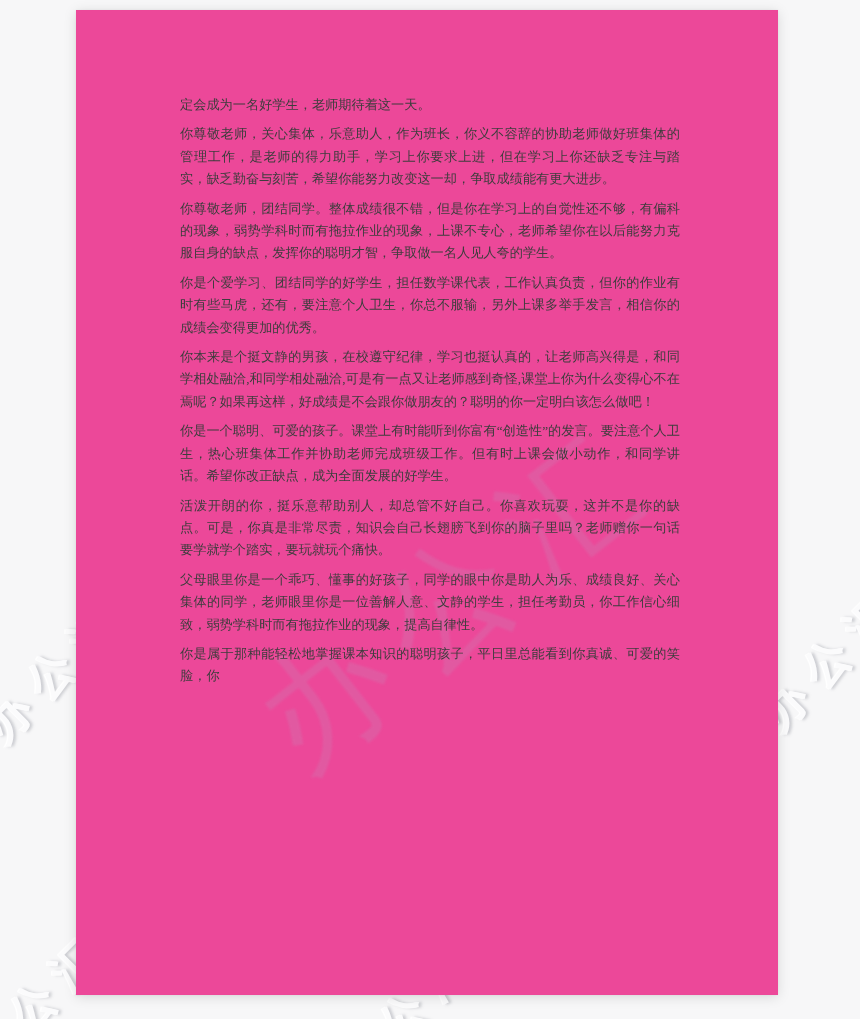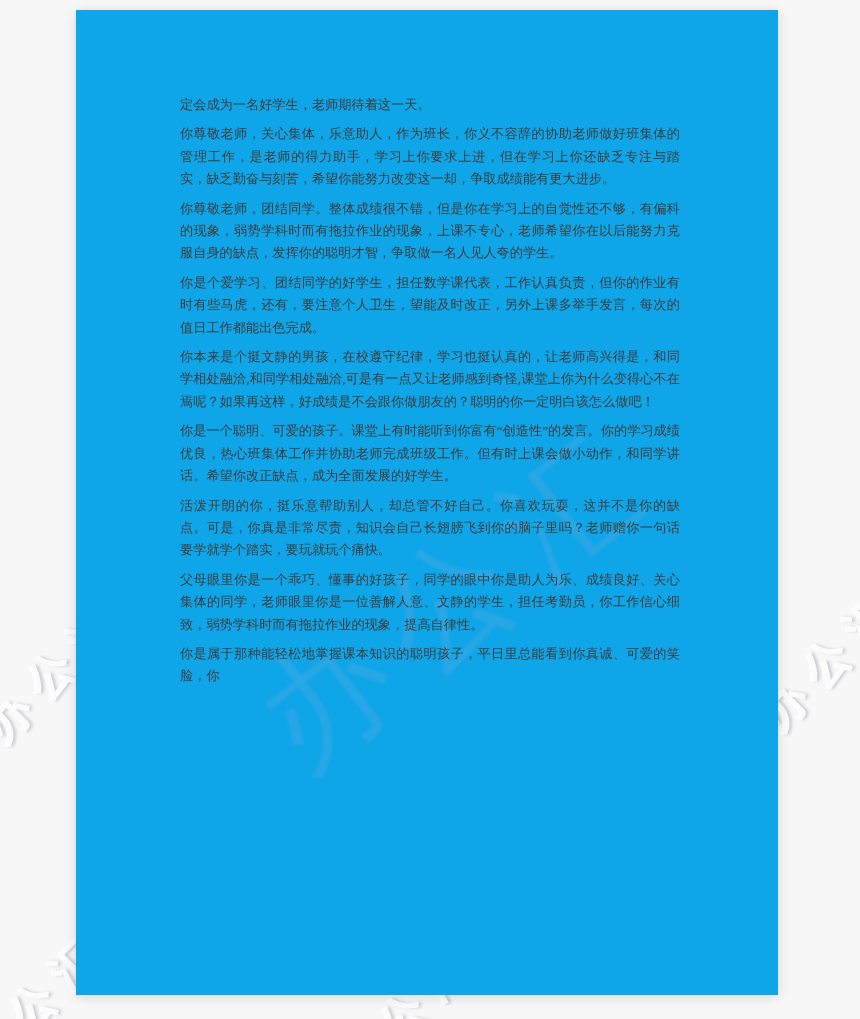--- a/index.html
+++ b/index.html
@@ -33,21 +33,21 @@
   .wm-bottom-left   { left: -52px; top: 972px; }
   .wm-bottom-center { left: 318px; top: 982px; }
   
   .page {
     position: absolute;
     z-index: 2;
     left: 76px;
     top: 10px;
     width: 702px;
     height: 985px;
-    background: #0ea5e9;
+    background: #ec4899;
     box-shadow: 0 2px 12px rgba(0, 0, 0, 0.13), 0 0 2px rgba(0, 0, 0, 0.06);
     overflow: hidden;
   }
   .page-content {
     position: relative;
     z-index: 2;
     padding: 84px 98px 0 104px;
     color: #3d3d3d;
     font-size: 13.2px;
     line-height: 22.4px;
@@ -81,20 +81,20 @@
 <div class="wm-emboss wm-right">办公汇</div>
 <div class="wm-emboss wm-bottom-left">办公汇</div>
 <div class="wm-emboss wm-bottom-center">办公汇</div>
 
 <div class="page">
   <div class="wm-center-faint">办公汇</div>
   <div class="page-content">
     <p>定会成为一名好学生，老师期待着这一天。</p>
     <p>你尊敬老师，关心集体，乐意助人，作为班长，你义不容辞的协助老师做好班集体的管理工作，是老师的得力助手，学习上你要求上进，但在学习上你还缺乏专注与踏实，缺乏勤奋与刻苦，希望你能努力改变这一却，争取成绩能有更大进步。</p>
     <p>你尊敬老师，团结同学。整体成绩很不错，但是你在学习上的自觉性还不够，有偏科的现象，弱势学科时而有拖拉作业的现象，上课不专心，老师希望你在以后能努力克服自身的缺点，发挥你的聪明才智，争取做一名人见人夸的学生。</p>
-    <p>你是个爱学习、团结同学的好学生，担任数学课代表，工作认真负责，但你的作业有时有些马虎，还有，要注意个人卫生，望能及时改正，另外上课多举手发言，每次的值日工作都能出色完成。</p>
+    <p>你是个爱学习、团结同学的好学生，担任数学课代表，工作认真负责，但你的作业有时有些马虎，还有，要注意个人卫生，你总不服输，另外上课多举手发言，相信你的成绩会变得更加的优秀。</p>
     <p>你本来是个挺文静的男孩，在校遵守纪律，学习也挺认真的，让老师高兴得是，和同学相处融洽,和同学相处融洽,可是有一点又让老师感到奇怪,课堂上你为什么变得心不在焉呢？如果再这样，好成绩是不会跟你做朋友的？聪明的你一定明白该怎么做吧！</p>
-    <p>你是一个聪明、可爱的孩子。课堂上有时能听到你富有“创造性”的发言。你的学习成绩优良，热心班集体工作并协助老师完成班级工作。但有时上课会做小动作，和同学讲话。希望你改正缺点，成为全面发展的好学生。</p>
+    <p>你是一个聪明、可爱的孩子。课堂上有时能听到你富有“创造性”的发言。要注意个人卫生，热心班集体工作并协助老师完成班级工作。但有时上课会做小动作，和同学讲话。希望你改正缺点，成为全面发展的好学生。</p>
     <p>活泼开朗的你，挺乐意帮助别人，却总管不好自己。你喜欢玩耍，这并不是你的缺点。可是，你真是非常尽责，知识会自己长翅膀飞到你的脑子里吗？老师赠你一句话 要学就学个踏实，要玩就玩个痛快。</p>
     <p>父母眼里你是一个乖巧、懂事的好孩子，同学的眼中你是助人为乐、成绩良好、关心集体的同学，老师眼里你是一位善解人意、文静的学生，担任考勤员，你工作信心细致，弱势学科时而有拖拉作业的现象，提高自律性。</p>
     <p>你是属于那种能轻松地掌握课本知识的聪明孩子，平日里总能看到你真诚、可爱的笑脸，你</p>
   </div>
 </div>
 
 </body></html>

